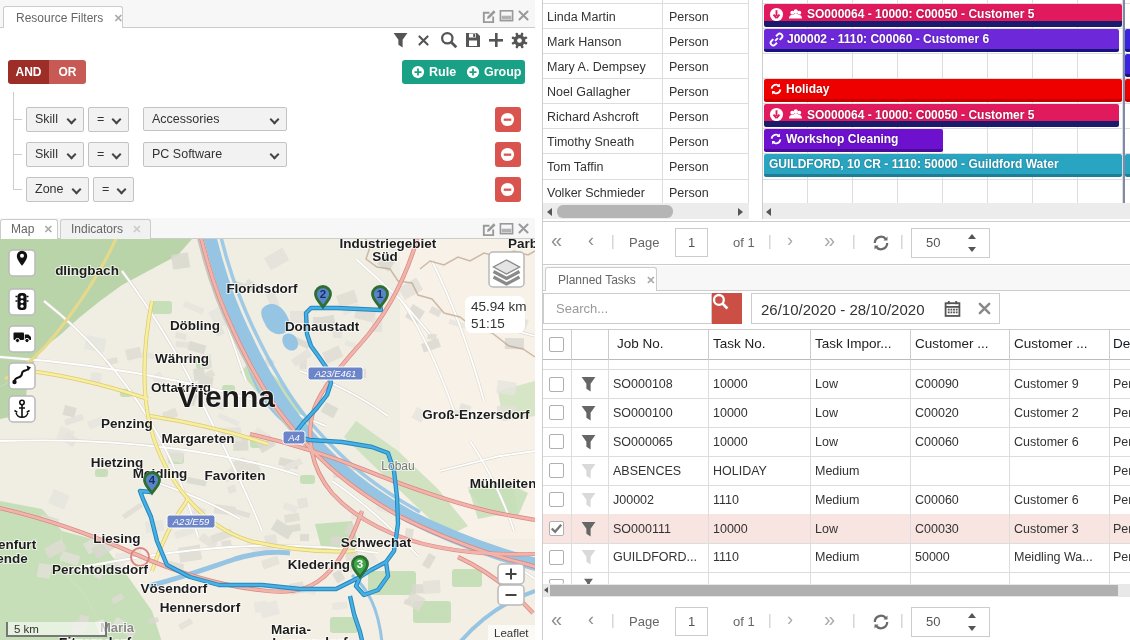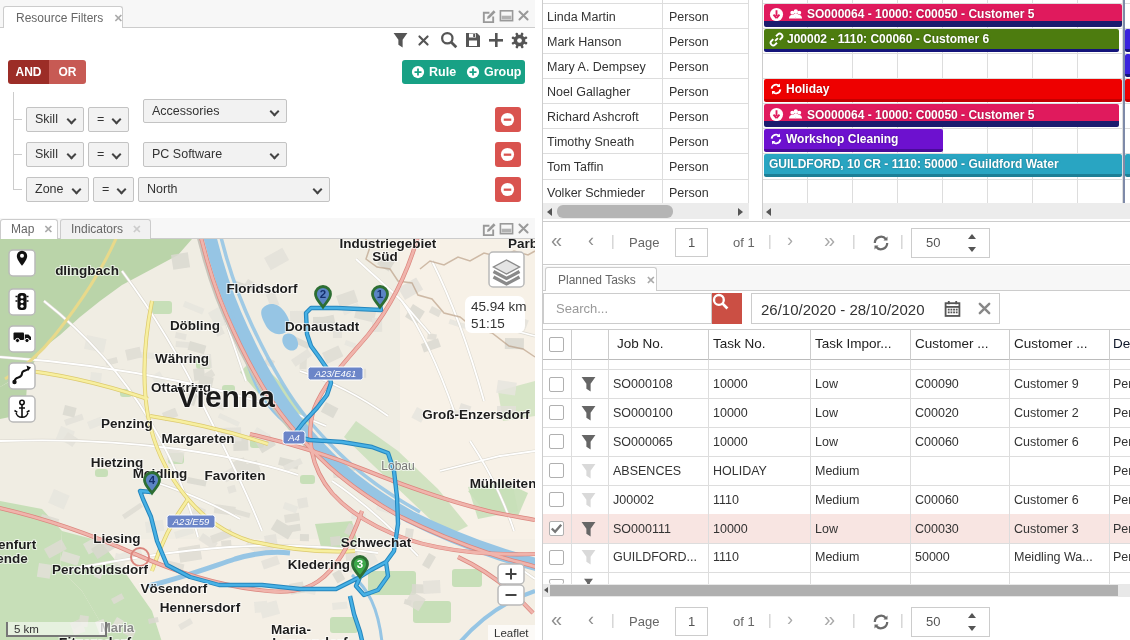--- a/index.html
+++ b/index.html
@@ -81,39 +81,38 @@
           <path d="M8 4v8M4 8h8" stroke="#18a185" stroke-width="2"></path>
         </svg>
         <span class="abs" style="left:82px;top:5px">Group</span>
       </div>
 <div class="abs" style="left:13px;top:92px;width:1px;height:98px;background:#ccc"></div>
 <div class="abs" style="left:13px;top:119px;width:9px;height:1px;background:#ccc"></div>
 <div class="abs" style="left:13px;top:154px;width:9px;height:1px;background:#ccc"></div>
 <div class="abs" style="left:13px;top:189px;width:9px;height:1px;background:#ccc"></div>
 <div class="sel" style="left:26px;top:107px;width:58px;height:25px">Skill</div>
       <div class="sel" style="left:88px;top:107px;width:41px;height:25px">=</div>
-      <div class="sel" style="left:143px;top:99px;width:144px;height:24px">Accessories</div>
+      <div class="sel" style="left:143px;top:107px;width:144px;height:24px">Accessories</div>
       <div class="abs" style="left:495px;top:107px;width:26px;height:25px;background:#d9534f;border-radius:3px">
         <svg style="position:absolute;left:5px;top:5px" width="15" height="15" viewBox="0 0 16 16">
           <circle cx="8" cy="8" r="7" fill="#fff"></circle>
           <rect x="4" y="7" width="8" height="2.4" fill="#d9534f"></rect>
         </svg>
       </div>
 <div class="sel" style="left:26px;top:142px;width:58px;height:25px">Skill</div>
       <div class="sel" style="left:88px;top:142px;width:41px;height:25px">=</div>
       <div class="sel" style="left:143px;top:142px;width:144px;height:25px">PC Software</div>
       <div class="abs" style="left:495px;top:142px;width:26px;height:25px;background:#d9534f;border-radius:3px">
         <svg style="position:absolute;left:5px;top:5px" width="15" height="15" viewBox="0 0 16 16">
           <circle cx="8" cy="8" r="7" fill="#fff"></circle>
           <rect x="4" y="7" width="8" height="2.4" fill="#d9534f"></rect>
         </svg>
       </div>
 <div class="sel" style="left:26px;top:177px;width:63px;height:25px">Zone</div>
       <div class="sel" style="left:93px;top:177px;width:41px;height:25px">=</div>
-      <div class="sel" style="left:138px;top:177px;width:192px;height:25px">North</div>
       <div class="abs" style="left:495px;top:177px;width:26px;height:25px;background:#d9534f;border-radius:3px">
         <svg style="position:absolute;left:5px;top:5px" width="15" height="15" viewBox="0 0 16 16">
           <circle cx="8" cy="8" r="7" fill="#fff"></circle>
           <rect x="4" y="7" width="8" height="2.4" fill="#d9534f"></rect>
         </svg>
       </div>
 </div>
 <div class="abs" style="left:0;top:218px;width:536px;height:422px">
 <div class="abs tabbar" style="left:0;top:0;width:535px;height:21px;background:#f7f7f7;border-bottom:1px solid #ccc"></div>
 <div class="tab" style="left:0;top:1px;width:58px;height:20px;line-height:19px;padding-left:10px;font-size:12px">Map <span class="x" style="margin-left:6px">✕</span></div>
@@ -551,21 +550,21 @@
             <circle cx="4.6" cy="6" r="2.1" fill="#fff"></circle>
             <path d="M1 12.3c0-2.6 1.7-4 3.6-4s3.6 1.4 3.6 4z" fill="#fff"></path>
             <circle cx="8.3" cy="4.8" r="2.3" fill="#fff"></circle>
             <path d="M4.9 11c.3-2.9 1.6-4.3 3.4-4.3 1.9 0 3.3 1.5 3.5 4.4z" fill="#fff"></path>
             <circle cx="12" cy="6" r="2.1" fill="#fff"></circle>
             <path d="M7.8 12.3c0-2.6 1.7-4 3.6-4s3.6 1.4 3.6 4z" fill="#fff"></path>
           </svg>
           <span style="text-shadow:0 0 2px rgba(0,0,0,.35)">SO000064 - 10000: C00050 - Customer 5</span>
         </div>
       </div>
-<div class="gbar" style="left:1px;top:28.6px;width:355px;height:23px;background:#4d7c0f;border-bottom:3px solid #14147a">
+<div class="gbar" style="left:1px;top:28.6px;width:355px;height:23px;background:#6d28d9;border-bottom:3px solid #14147a">
         <div style="position:absolute;left:5px;top:3px;display:flex;align-items:center;gap:3px">
           <svg width="15" height="15" viewBox="0 0 16 16">
             <g fill="none" stroke="#fff" stroke-width="2">
               <path d="M6.5 9.5l3-3"></path>
               <path d="M7.5 4.5l2-2a2.4 2.4 0 0 1 3.9 3.9l-2 2"></path>
               <path d="M8.5 11.5l-2 2a2.4 2.4 0 0 1-3.9-3.9l2-2"></path>
             </g>
           </svg>
           <span style="text-shadow:0 0 2px rgba(0,0,0,.35)">J00002 - 1110: C00060 - Customer 6</span>
         </div>

